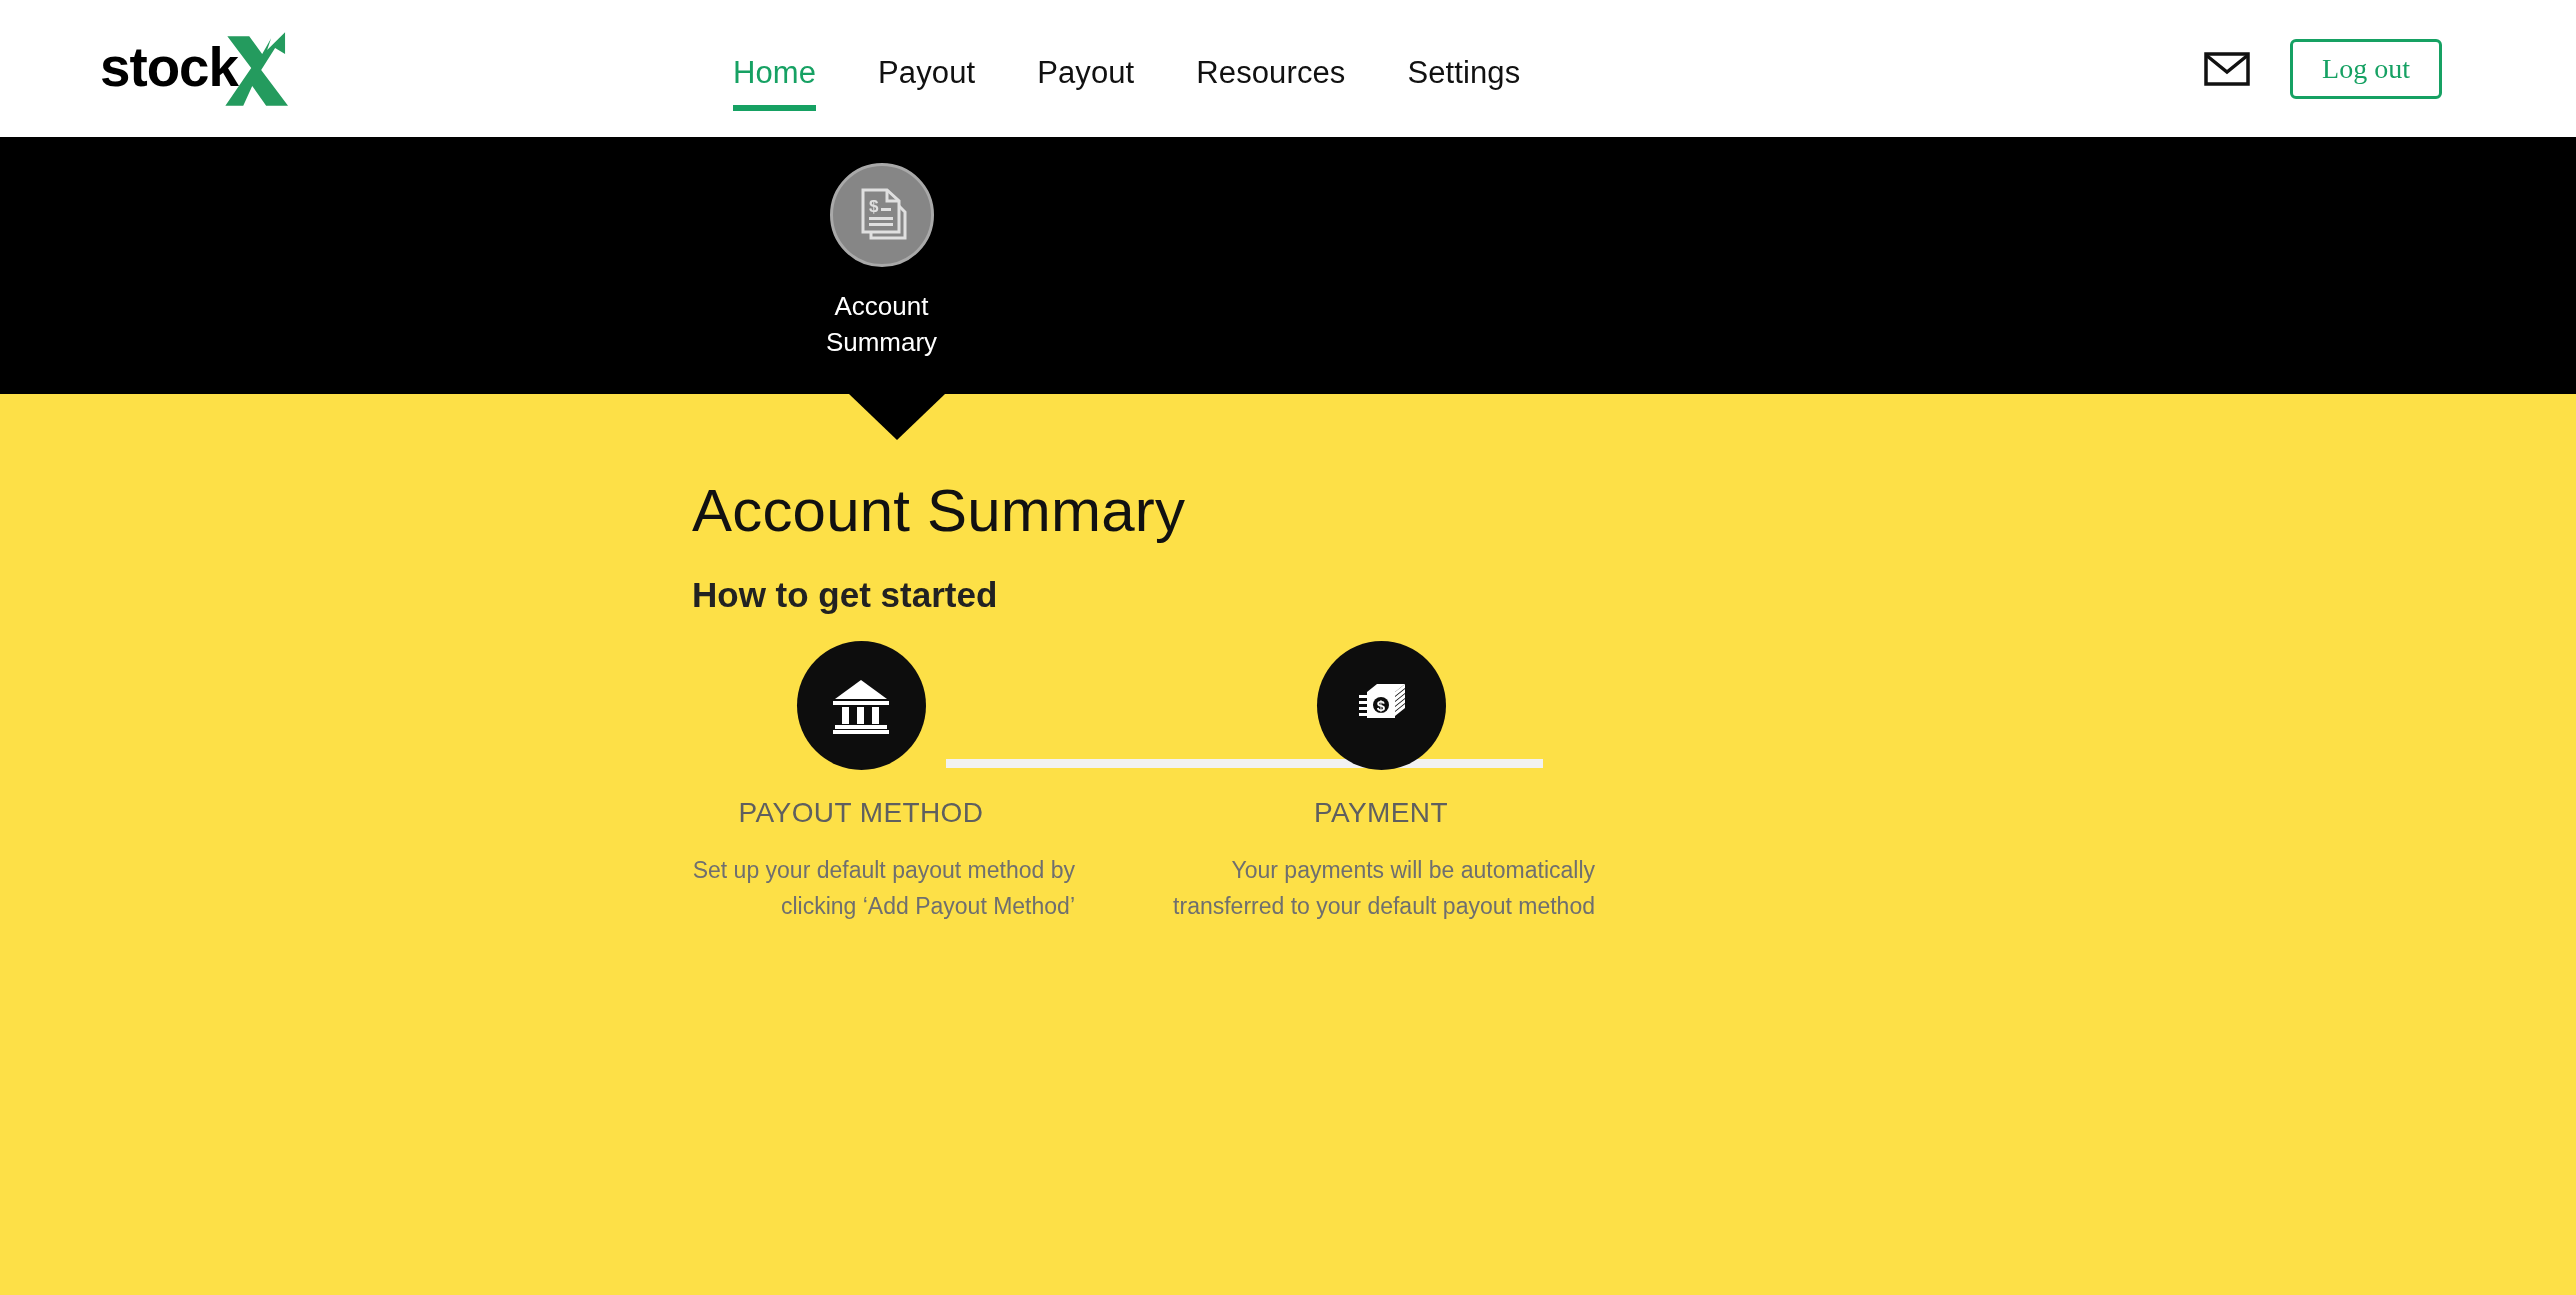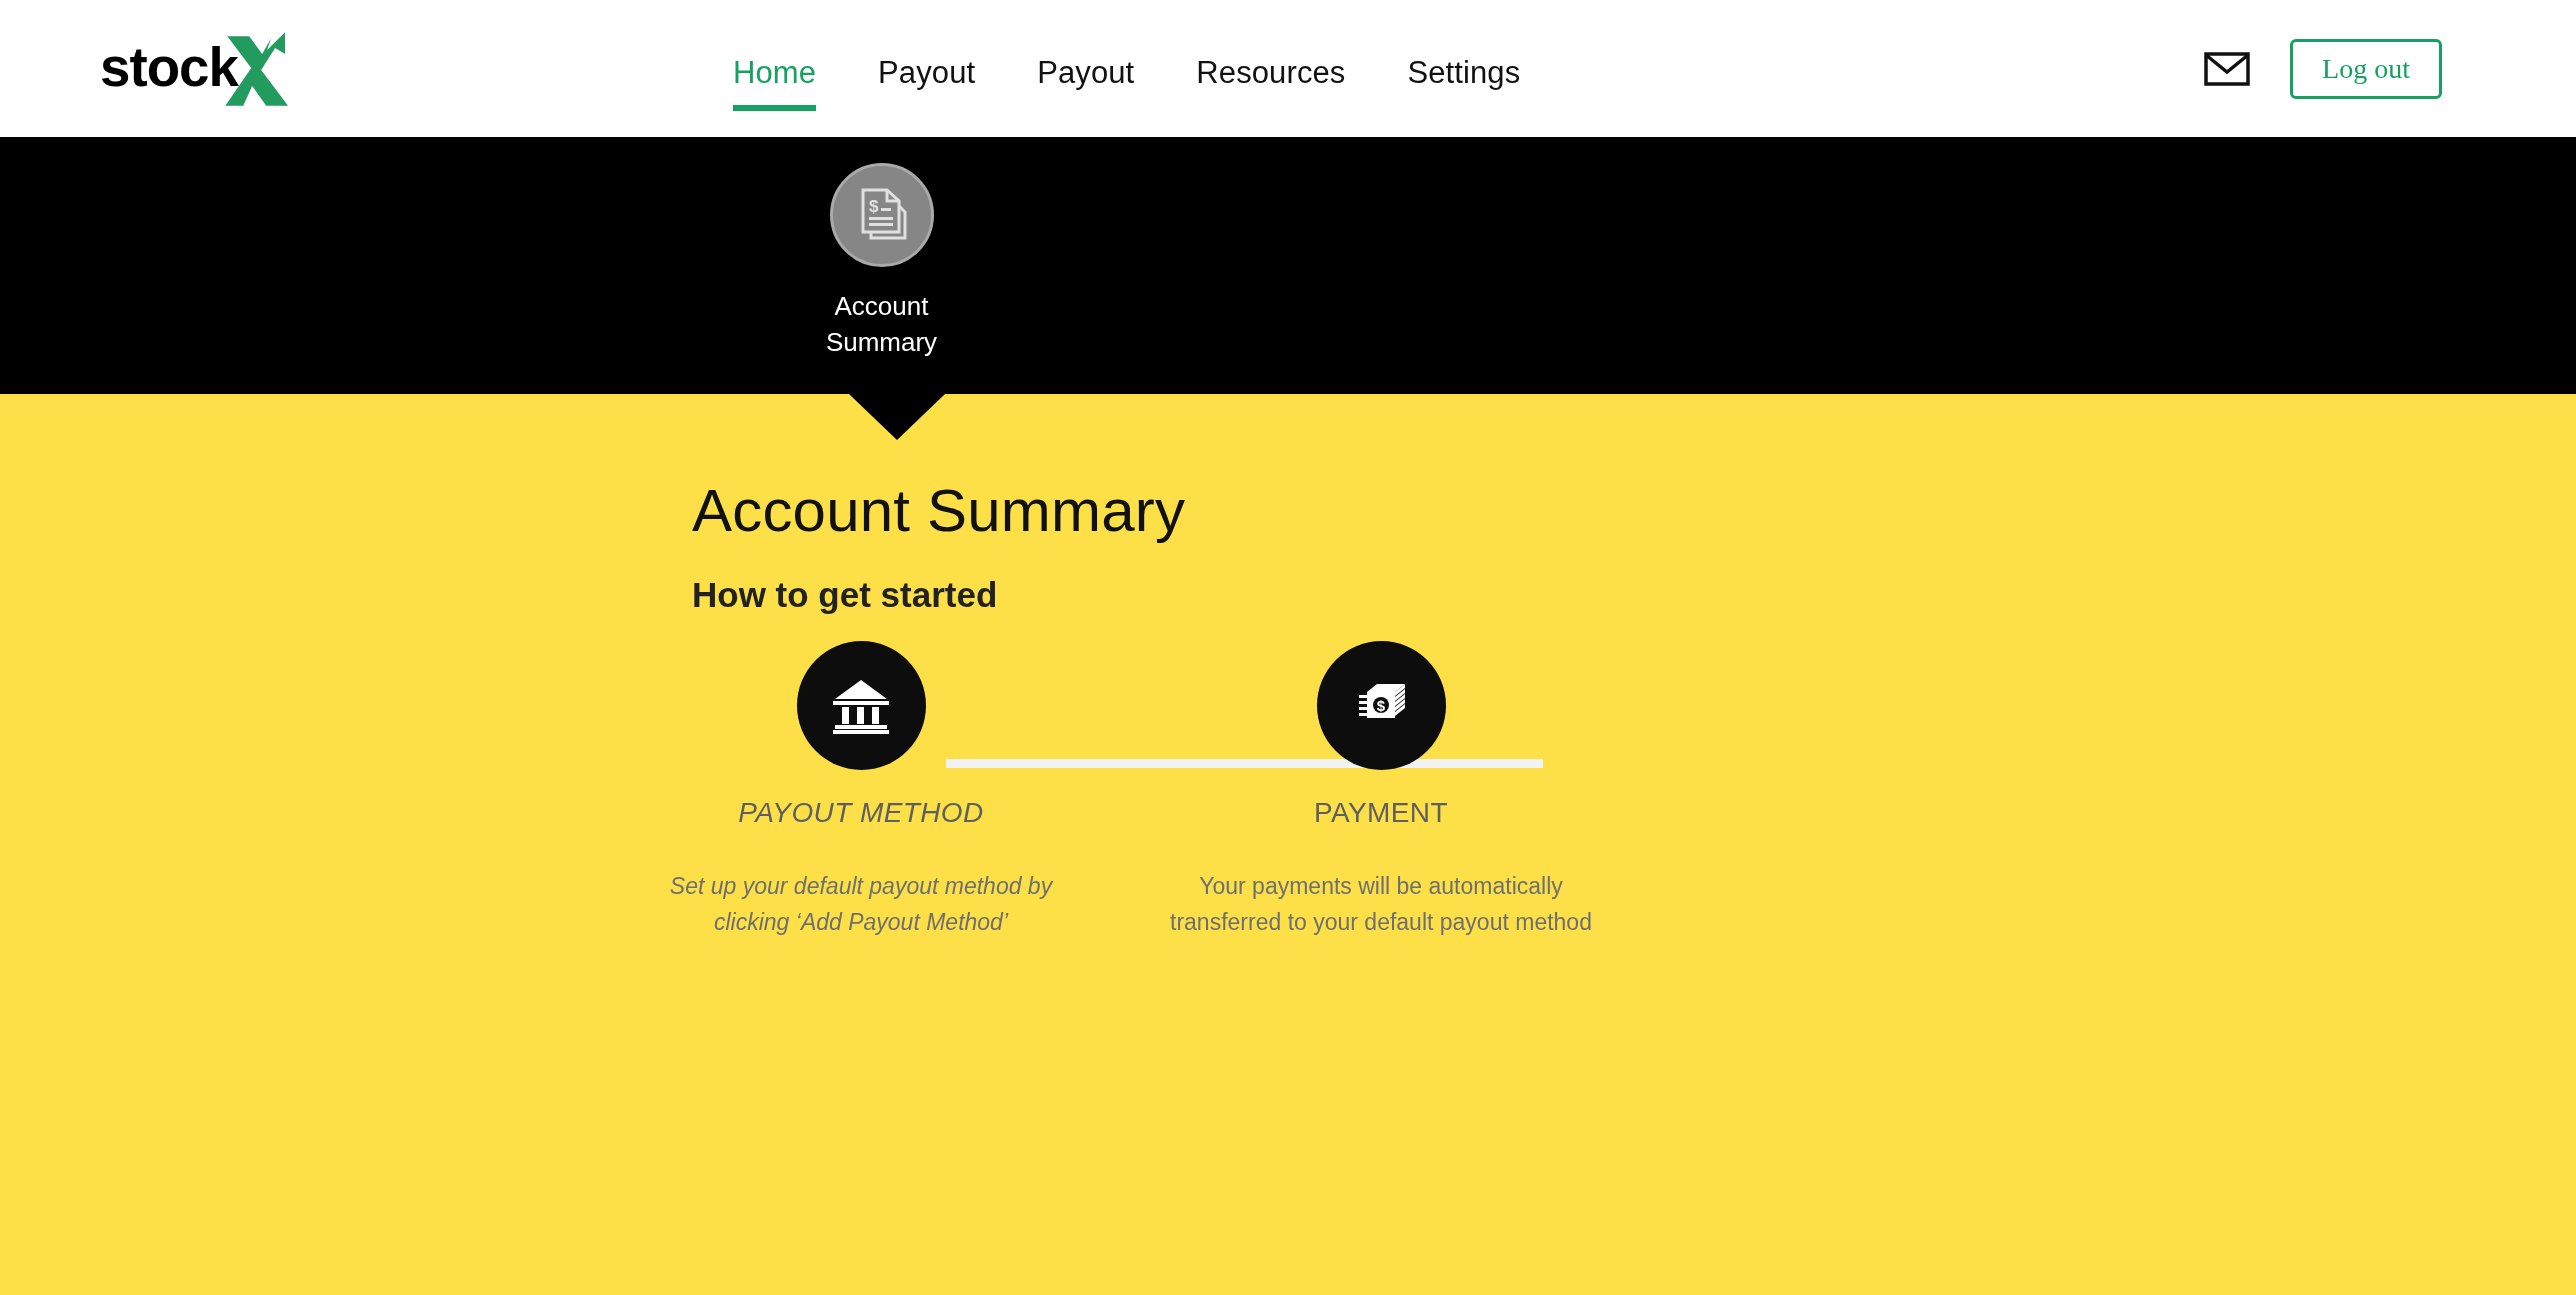--- a/index.html
+++ b/index.html
@@ -143,43 +143,43 @@
     left: 254px; top: 118px;
     width: 597px; height: 9px;
     background: #f2f2f2;
   }
   .flow-step {
     position: absolute;
     top: 0;
     width: 428px;
     display: flex; flex-direction: column; align-items: center;
   }
-  .flow-step.s1 { left: -45px; font-style: italic; }
+  .flow-step.s1 { left: -45px; }
   .flow-step.s2 { left: 475px; }
   .flow-circle {
     width: 129px; height: 129px;
     border-radius: 50%;
     background: #0d0d0d;
     display: flex; align-items: center; justify-content: center;
     position: relative; z-index: 2;
   }
   .flow-label {
     margin-top: 29px;
     font-size: 28px;
     color: #5f5f5f;
     letter-spacing: 0.4px;
     line-height: 1;
     text-align: center;
   }
   .flow-desc {
-    margin-top: 42px;
+    margin-top: 26px;
     font-size: 23px;
     color: #6f6f6f;
     line-height: 1.55;
-    text-align: center;
+    text-align: right;
     max-width: 438px;
   }
 </style>
 </head>
 <body>
 
 <div class="page">
 
   <div class="header">
 

